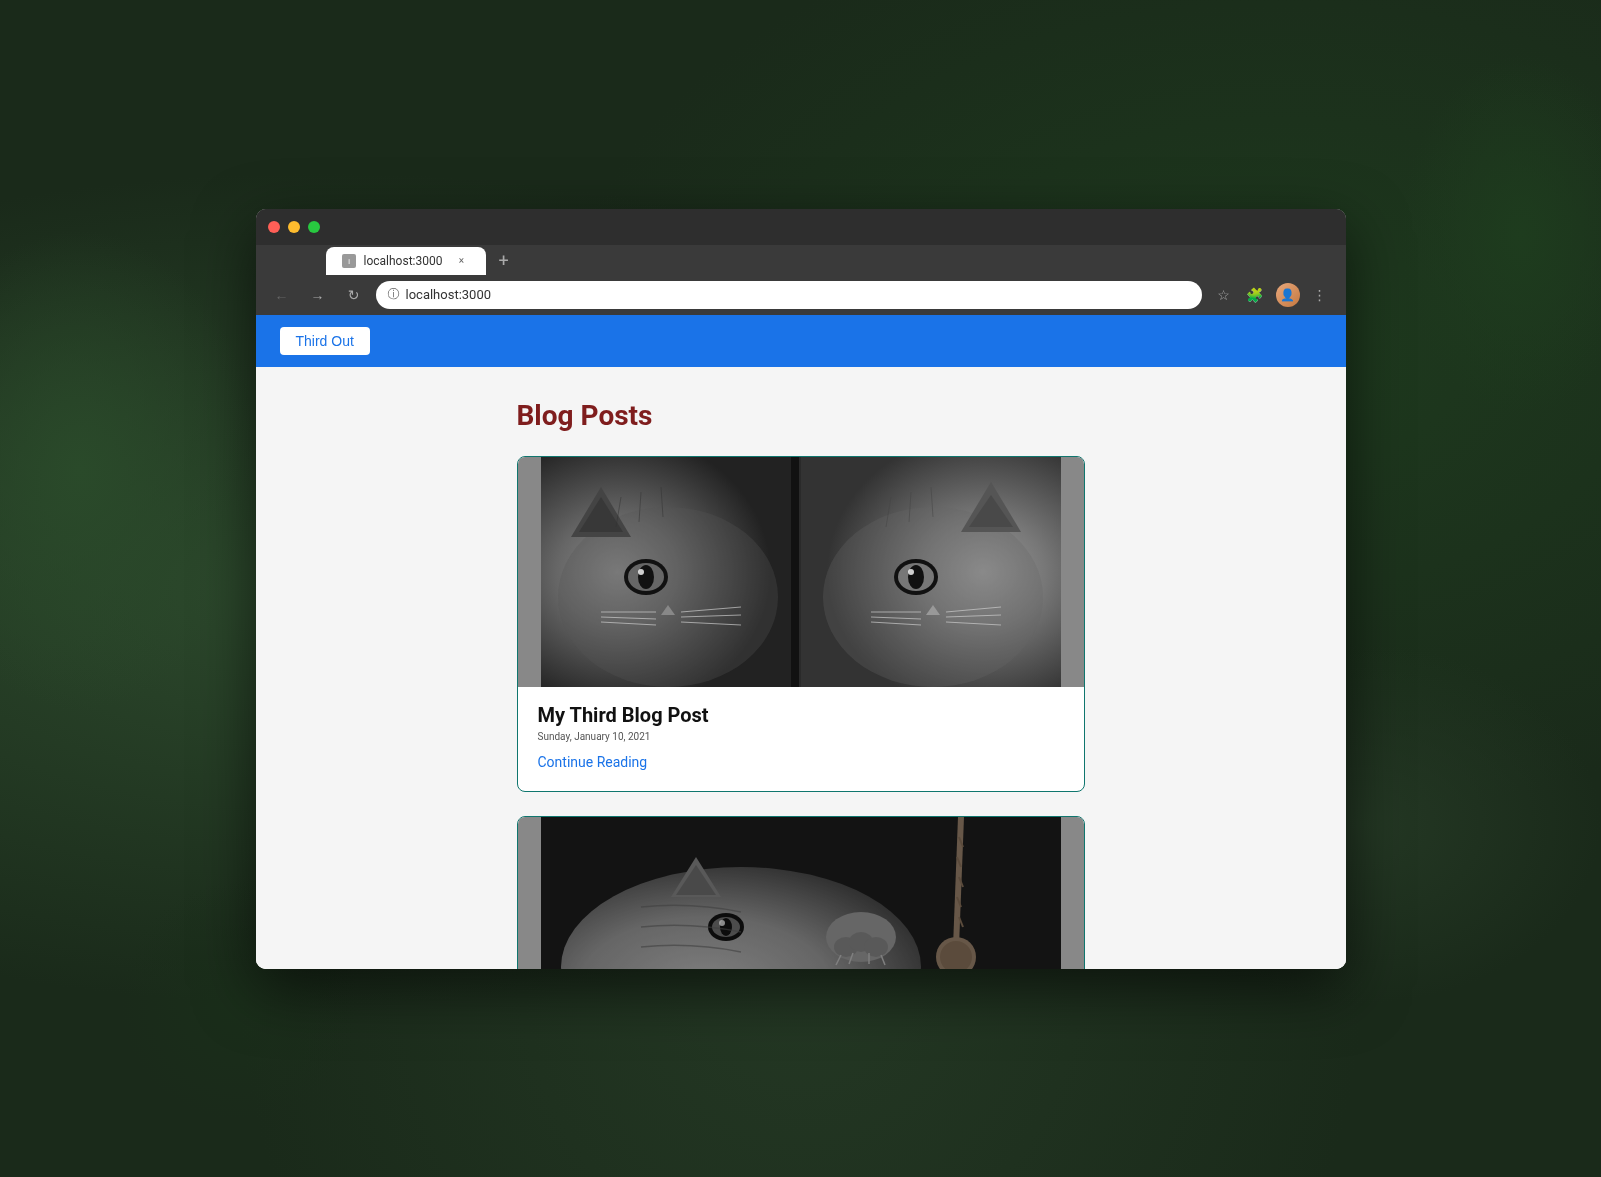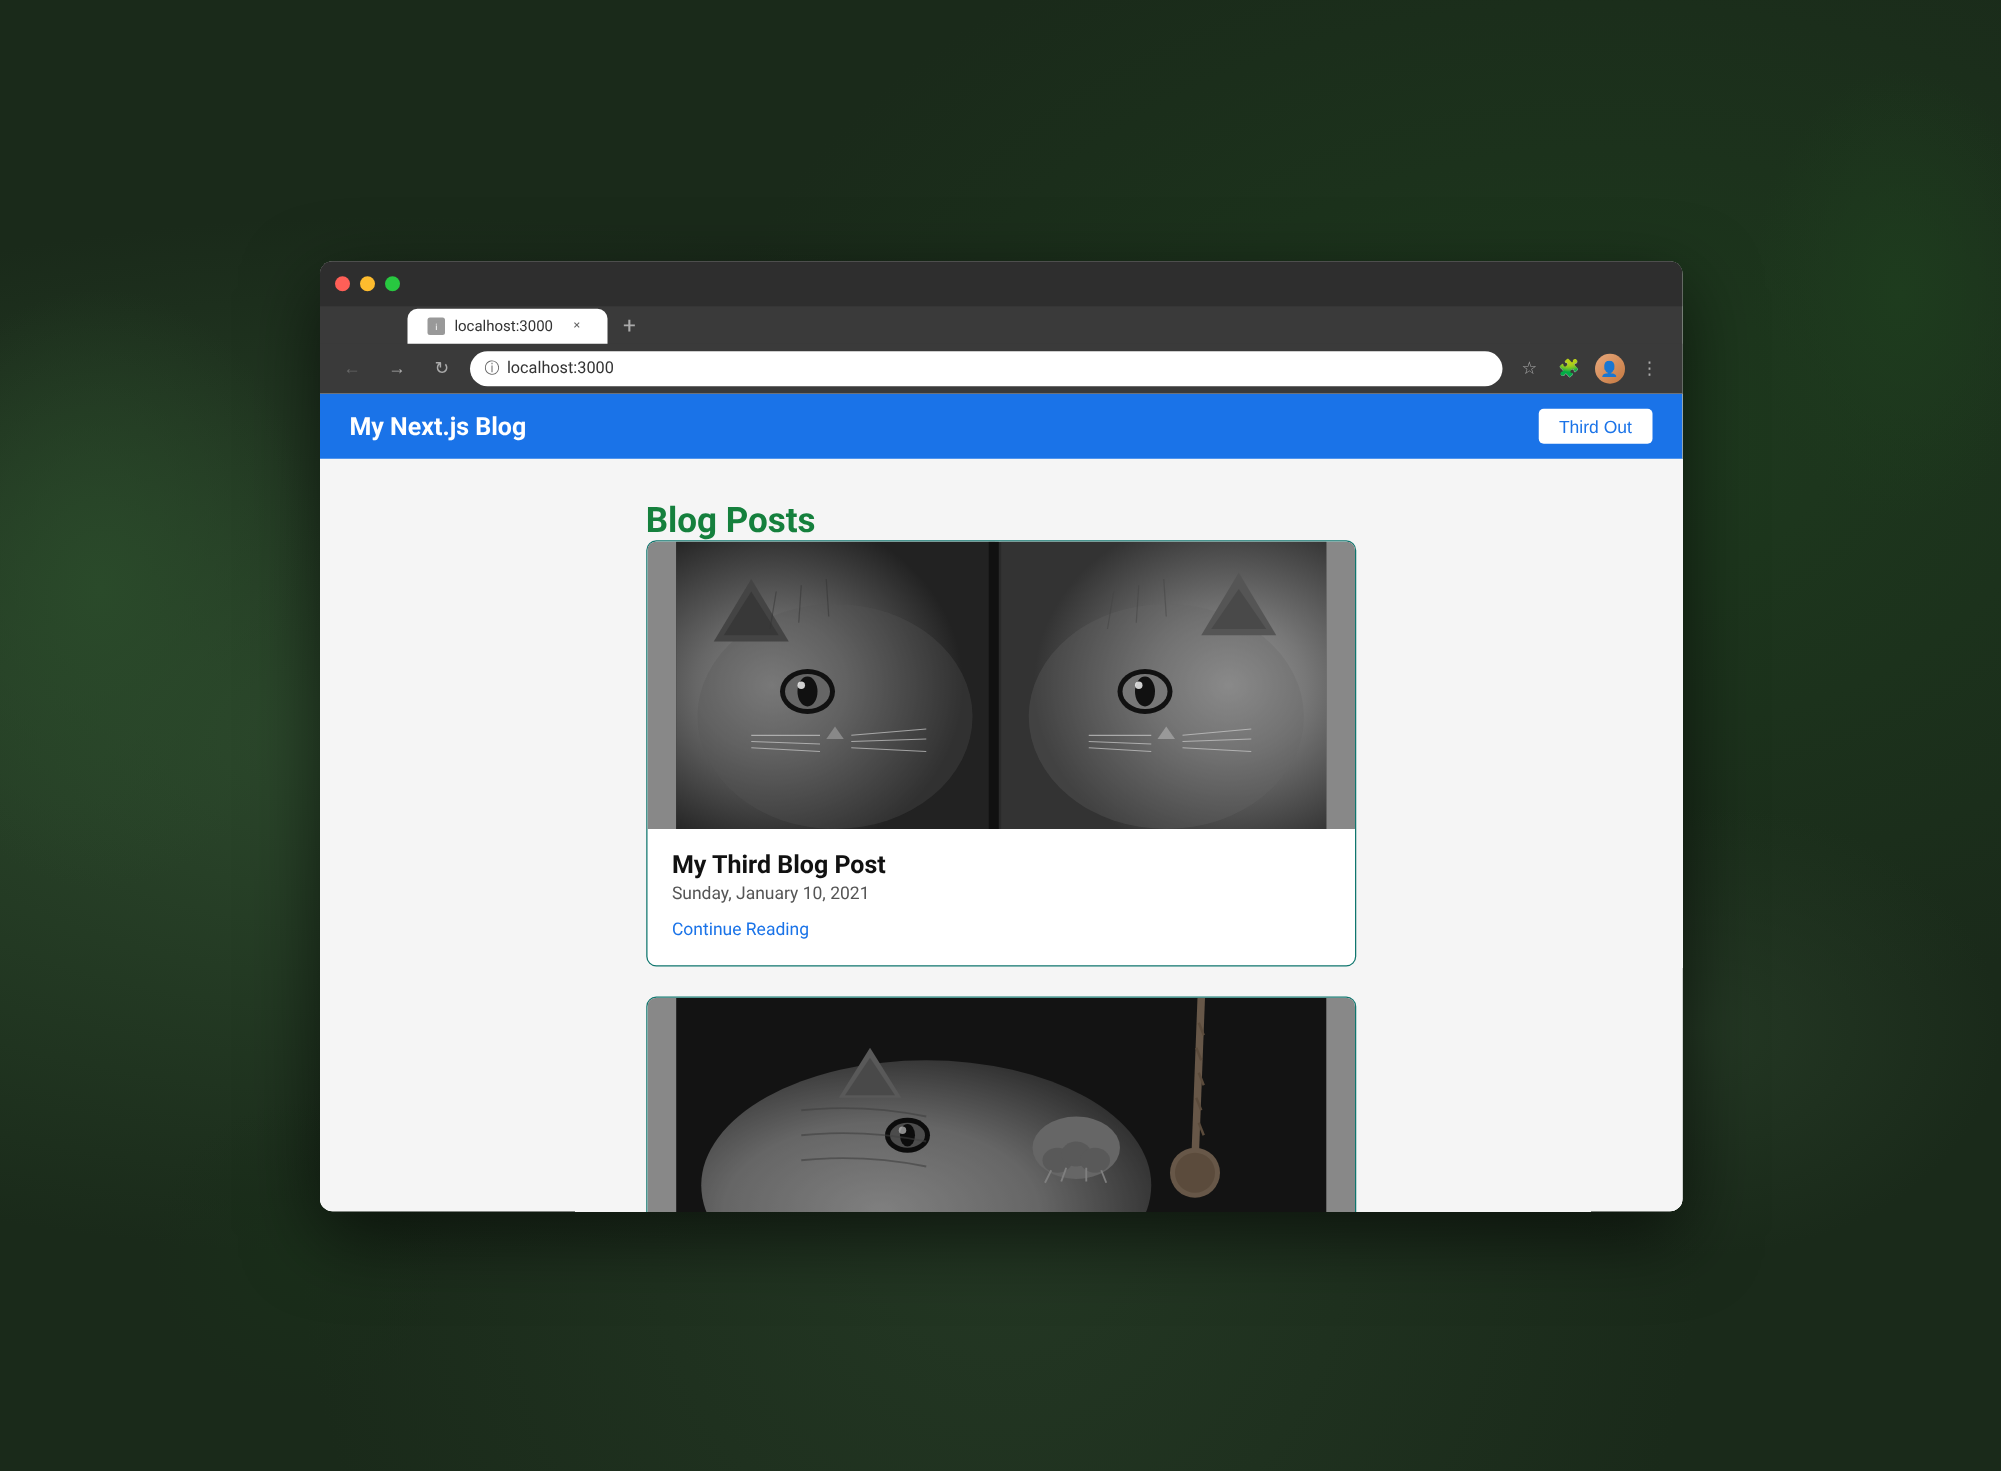--- a/index.html
+++ b/index.html
@@ -259,21 +259,22 @@
 
     .content-inner {
       max-width: 600px;
       margin: 0 auto;
       padding: 0 16px;
     }
 
     .page-title {
       font-size: 28px;
       font-weight: bold;
-      color: #15803d;
+      color: #7f1d1d;
+      margin-bottom: 24px;
     }
 
     
     .blog-card {
       background: #fff;
       border-radius: 8px;
       overflow: hidden;
       border: 1px solid #0f766e;
       margin-bottom: 24px;
     }
@@ -293,21 +294,21 @@
     }
 
     .blog-post-title {
       font-size: 20px;
       font-weight: bold;
       color: #111;
       margin-bottom: 4px;
     }
 
     .blog-post-date {
-      font-size: 14px;
+      font-size: 10px;
       color: #555;
       margin-bottom: 10px;
     }
 
     .blog-post-excerpt {
       font-size: 14px;
       color: #333;
       line-height: 1.5;
       margin-bottom: 10px;
     }
@@ -377,21 +378,20 @@
         <div class="toolbar-btn">
           <span>⋮</span>
         </div>
       </div>
     </div>
   </div>
 
   <div class="website">
 
     <nav class="site-navbar">
-      <span class="site-logo">My Next.js Blog</span>
       <button class="sign-out-btn">Third Out</button>
     </nav>
 
     <div class="site-content">
       <div class="content-inner">
         <h1 class="page-title">Blog Posts</h1>
 
         <div class="blog-card">
           <div class="blog-card-image">
             

